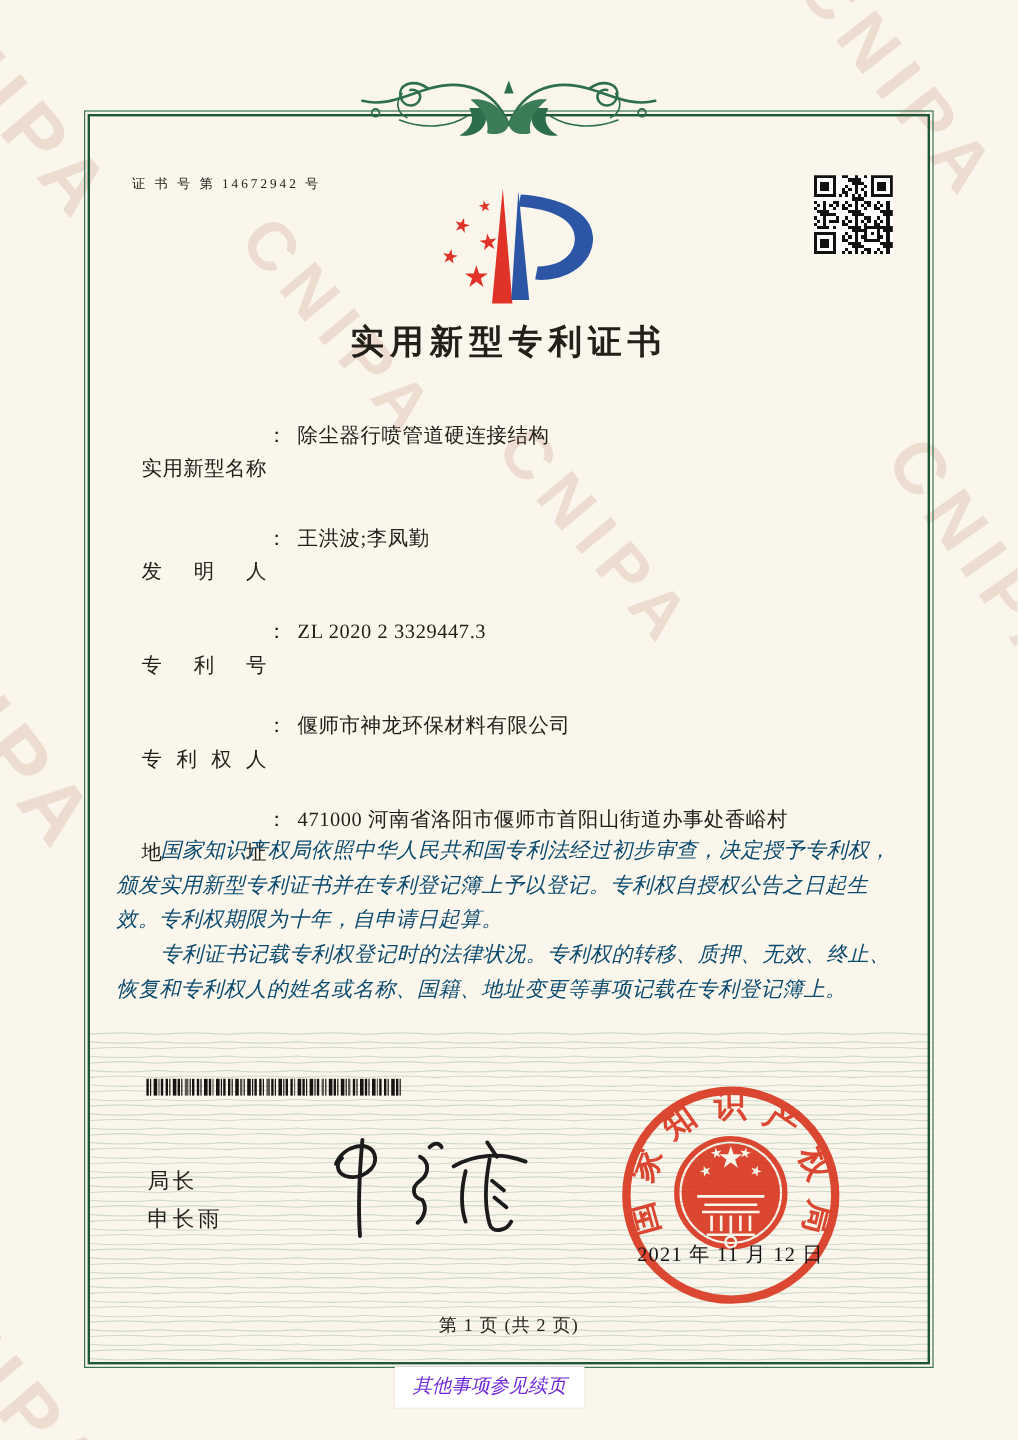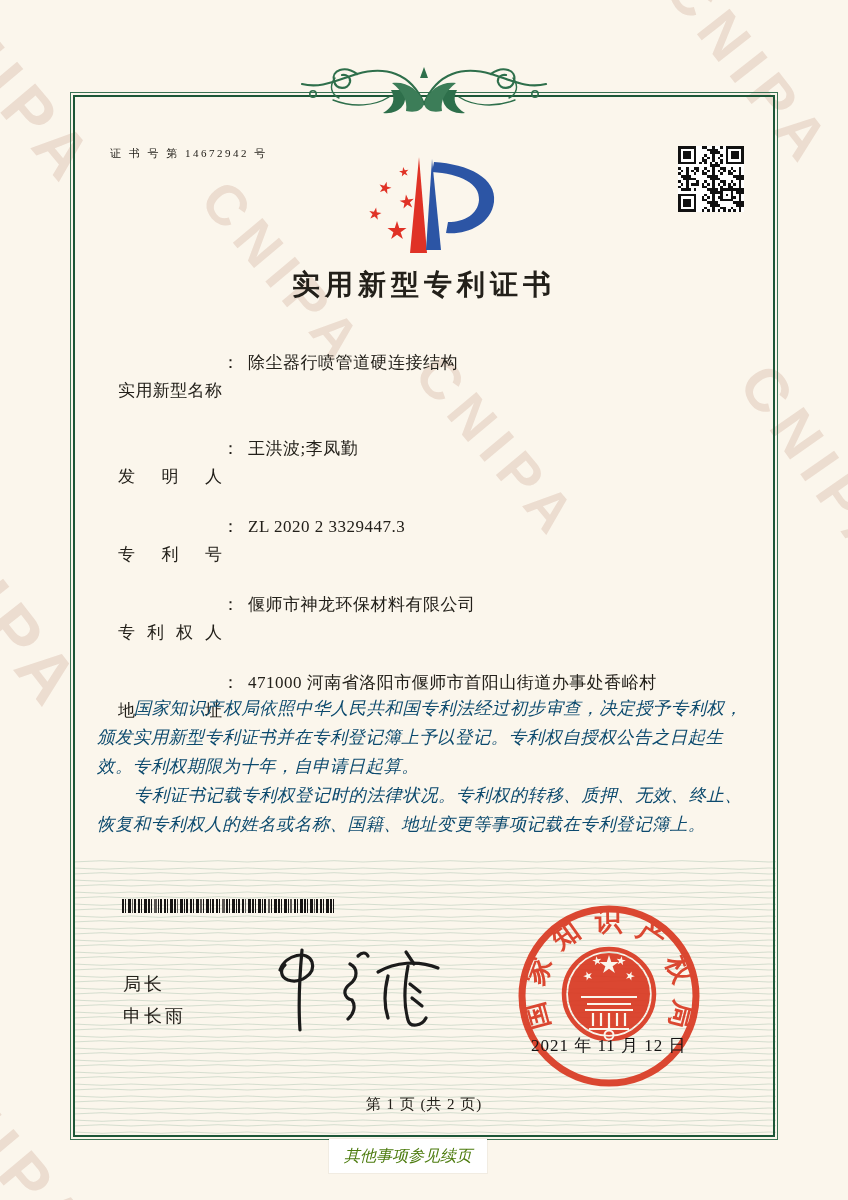--- a/index.html
+++ b/index.html
@@ -39,21 +39,21 @@
   .barcode div{height:100%;}
   .signer-title{position:absolute;left:123px;top:972px;font-size:18px;letter-spacing:3px;z-index:4;}
   .signer-name{position:absolute;left:123px;top:1004px;font-size:18px;letter-spacing:3px;z-index:4;text-align:center;}
   .signature{position:absolute;left:250px;top:942px;z-index:4;}
   .seal{position:absolute;left:515px;top:902px;z-index:4;}
   .seal-date{position:absolute;left:531px;top:1034px;font-size:17px;letter-spacing:1px;
              color:#141414;z-index:5;}
   .page-footer{position:absolute;left:0;top:1095px;width:100%;text-align:center;font-size:15px;
                letter-spacing:1px;z-index:4;}
   .note-box{position:absolute;left:329px;top:1139px;width:158px;height:34px;line-height:34px;
-            background:#ffffff;text-align:center;font-size:16px;font-style:italic;color:#4d7c0f;
+            background:#ffffff;text-align:center;font-size:16px;font-style:italic;color:#6d28d9;
             box-shadow:0 0 0 1px rgba(0,0,0,.04);z-index:6;}
 </style>
 </head>
 <body>
 
 <div class="page">
 
   <div class="wm" style="left:-48px;top:-40px;font-size:66px;transform:rotate(50deg);">CNIPA</div>
   <div class="wm" style="left:705px;top:-45px;font-size:60px;transform:rotate(52deg);">CNIPA</div>
   <div class="wm" style="left:238px;top:168px;font-size:56px;transform:rotate(50deg);">CNIPA</div>

